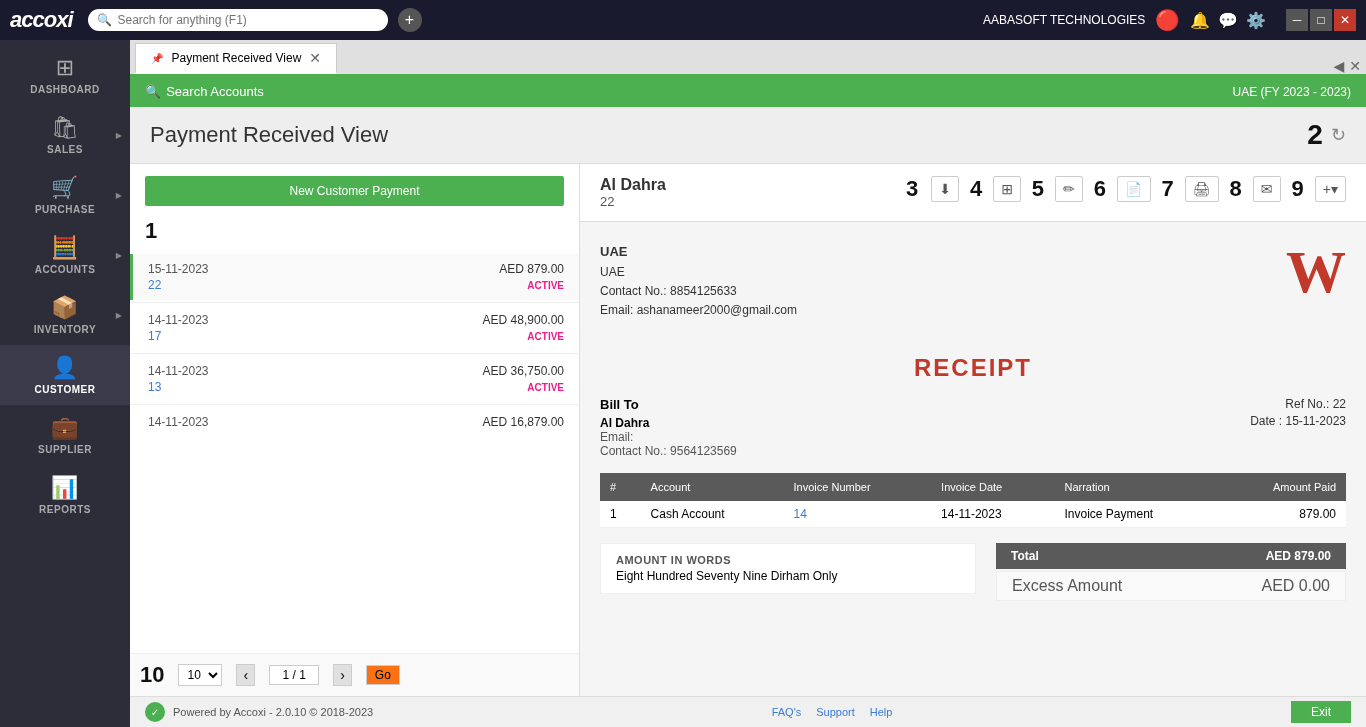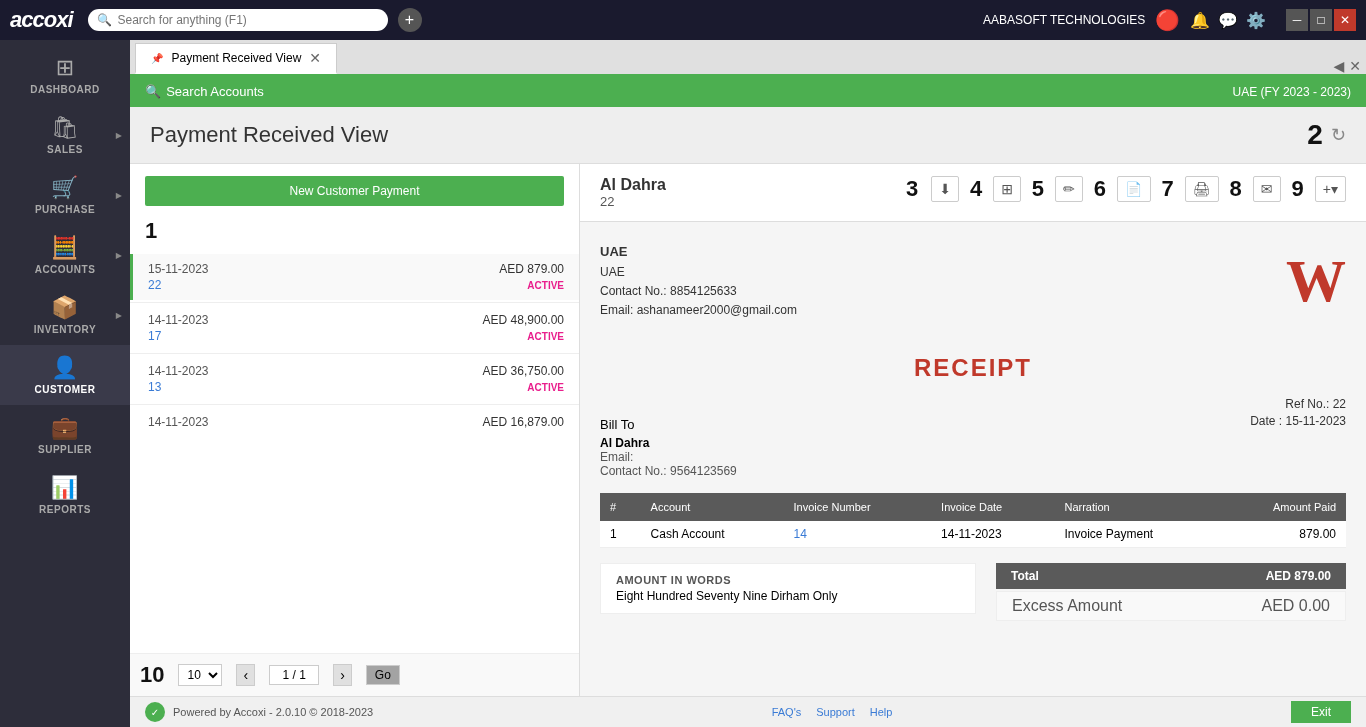--- a/index.html
+++ b/index.html
@@ -70,39 +70,39 @@
     .payment-amount { color: #333; font-size: 12px; }
     .payment-ref { color: #3a7bd5; font-size: 12px; cursor: pointer; }
     .status-active { color: #e91e8c; font-size: 10px; font-weight: bold; }
     .status-cancelled { color: red; font-size: 10px; font-weight: bold; }
     .payment-divider { height: 1px; background: #eee; margin: 2px 0; }
 
     
     .pagination { padding: 8px 10px; border-top: 1px solid #eee; display: flex; align-items: center; gap: 14px; background: #f9f9f9; }
     .page-size-select { border: 1px solid #ccc; padding: 2px 4px; font-size: 12px; background: white; }
     .page-btn { background: #e0e0e0; border: 1px solid #ccc; padding: 2px 6px; cursor: pointer; font-size: 14px; }
-    .go-btn { background: #a3a3a3; border: 1px solid #ccc; padding: 2px 8px; cursor: pointer; font-size: 12px; }
+    .go-btn { background: #f97316; border: 1px solid #ccc; padding: 2px 8px; cursor: pointer; font-size: 12px; }
     .page-num-input { border: 1px solid #ccc; padding: 2px 5px; width: 50px; text-align: center; font-size: 12px; }
 
     
     .right-panel { flex: 1; background: #f5f5f5; overflow-y: auto; }
     .receipt-header-bar { background: white; padding: 12px 20px; display: flex; align-items: flex-start; justify-content: space-between; border-bottom: 1px solid #ddd; }
     .account-name { font-size: 16px; font-weight: bold; color: #333; }
     .account-num { font-size: 13px; color: #555; }
     .action-icons { display: flex; gap: 8px; align-items: center; }
     .action-icon-btn { background: white; border: 1px solid #ccc; padding: 4px 7px; cursor: pointer; font-size: 14px; color: #555; display: flex; align-items: center; justify-content: center; border-radius: 2px; }
 
     
     .receipt-body { padding: 20px; }
-    .receipt-company-row { display: flex; justify-content: space-between; align-items: center; margin-bottom: 34px; }
+    .receipt-company-row { display: flex; justify-content: space-between; align-items: flex-start; margin-bottom: 34px; }
     .company-info { font-size: 12px; color: #333; line-height: 1.6; }
     .company-info .company-title { font-size: 13px; font-weight: bold; }
     .receipt-title { text-align: center; font-size: 24px; font-weight: bold; color: #c0392b; margin: 10px 0 15px; letter-spacing: 2px; }
     .bill-to-section { margin-bottom: 15px; }
-    .bill-to-label { font-weight: normal; font-size: 13px; margin-bottom: 4px; margin-top: 20px; }
+    .bill-to-label { font-weight: bold; font-size: 13px; margin-bottom: 4px; }
     .bill-to-name { font-weight: bold; font-size: 12px; }
     .bill-to-detail { font-size: 12px; color: #555; }
     .ref-date { text-align: right; font-size: 12px; color: #333; margin-bottom: 15px; }
     .ref-date div { margin-bottom: 3px; }
 
     
     .receipt-table { width: 100%; border-collapse: collapse; margin-bottom: 15px; font-size: 12px; }
     .receipt-table thead tr { background: #5a5a5a; color: white; }
     .receipt-table th { padding: 8px 10px; text-align: left; font-weight: normal; font-size: 11px; }
     .receipt-table td { padding: 6px 10px; background: white; border-bottom: 1px solid #eee; }

